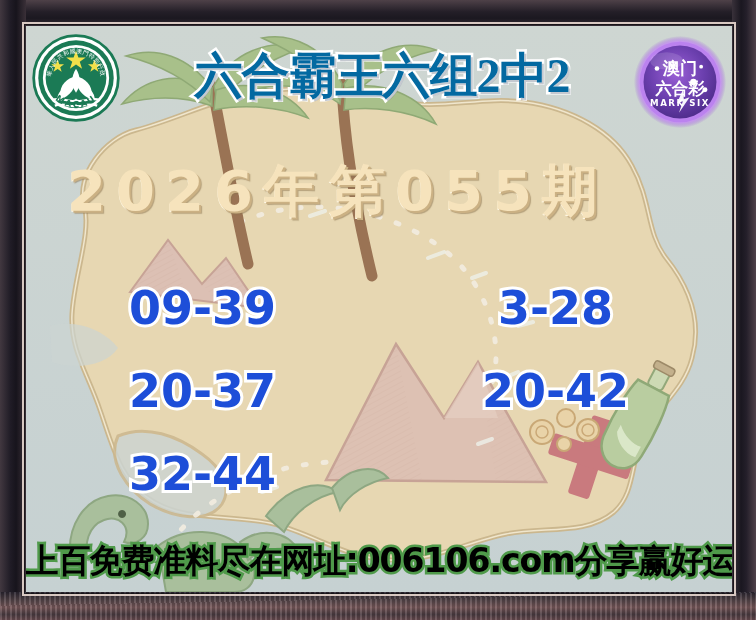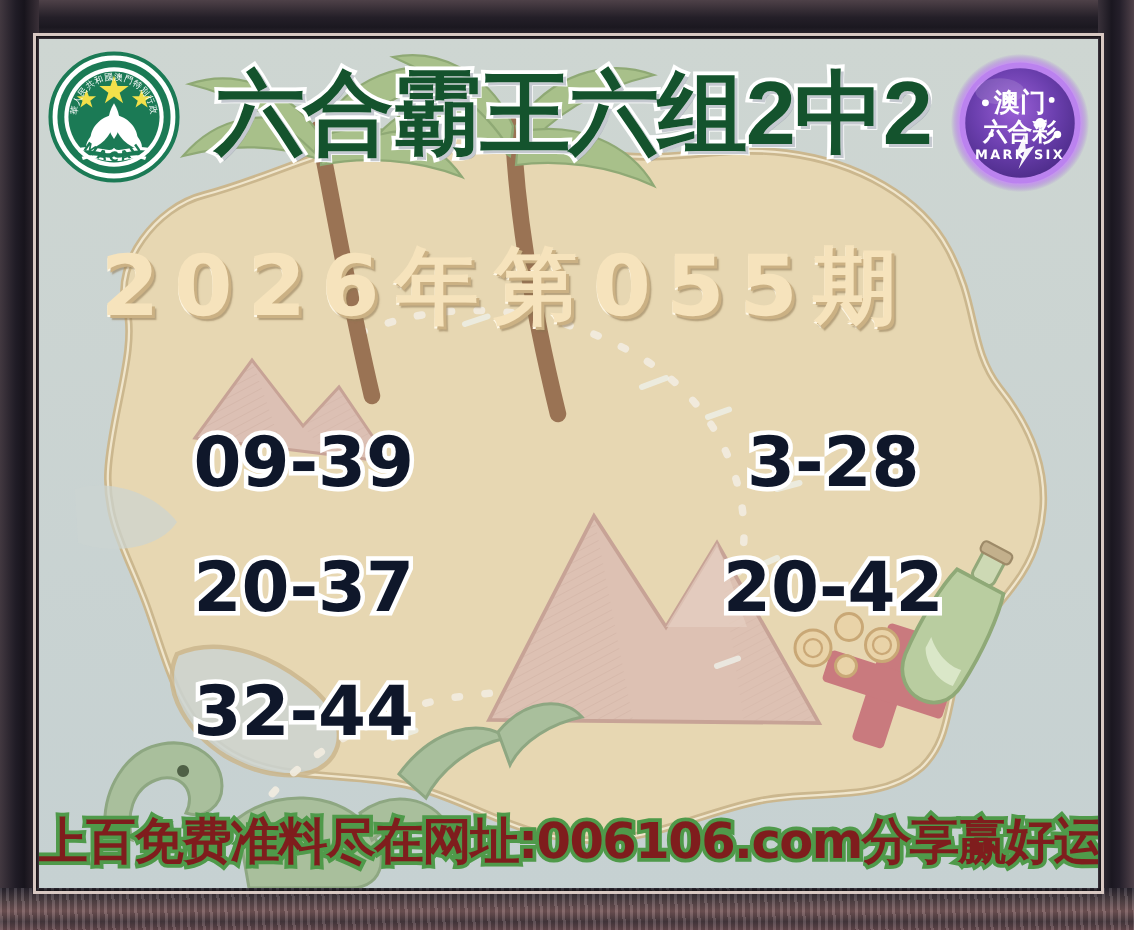--- a/index.html
+++ b/index.html
@@ -69,25 +69,25 @@
   }
   .macau-emblem{
     position:absolute; left:4px; top:6px; width:92px; height:92px;
   }
   .mark-six-badge{
     position:absolute; right:4px; top:8px; width:96px; height:96px;
   }
   .title-text{
     position:absolute; left:96px; top:14px; width:520px; height:72px;
     display:flex; align-items:center; justify-content:center;
-    font-family:Liberation Sans, sans-serif;
+    font-family:Liberation Serif, serif;
     font-weight:bold;
-    font-size:60px;
+    font-size:48px;
     letter-spacing:-1px;
-    color:#14532d;
+    color:#0369a1;
     white-space:nowrap;
     -webkit-text-stroke:5px #ffffff;
     paint-order:stroke fill;
     text-shadow:
        0 0 0 #fff,
        2px 2px 0 rgba(90,100,120,.35);
   }
 
   
   .period{
@@ -111,36 +111,36 @@
     grid-template-columns:1fr 1fr;
     grid-template-rows:1fr 1fr 1fr;
     z-index:6;
   }
   .num-cell{
     display:flex; align-items:center; justify-content:center;
     font-family:"DejaVu Sans","Liberation Sans",sans-serif;
     font-weight:bold;
     font-size:46px;
     letter-spacing:0px;
-    color:#0f172a;
+    color:#1d4ed8;
     -webkit-text-stroke:6px #ffffff;
     paint-order:stroke fill;
     white-space:nowrap;
   }
 
   
   .promo{
     position:absolute; left:0; bottom:6px; width:708px; height:50px;
     display:flex; align-items:center; justify-content:center;
     z-index:7;
     font-family:"DejaVu Sans","Liberation Sans",sans-serif;
     font-weight:bold;
     font-size:33px;
     letter-spacing:-1px;
-    color:#7f1d1d;
+    color:#000000;
     -webkit-text-stroke:5px #4f9a4a;
     paint-order:stroke fill;
     white-space:nowrap;
   }
 </style>
 </head>
 <body>
 
 <div id="stage">
 

